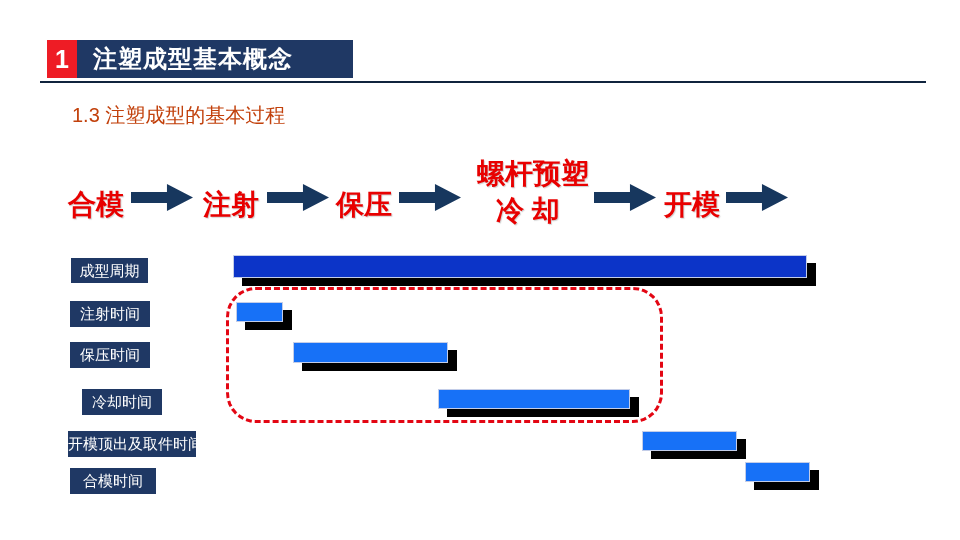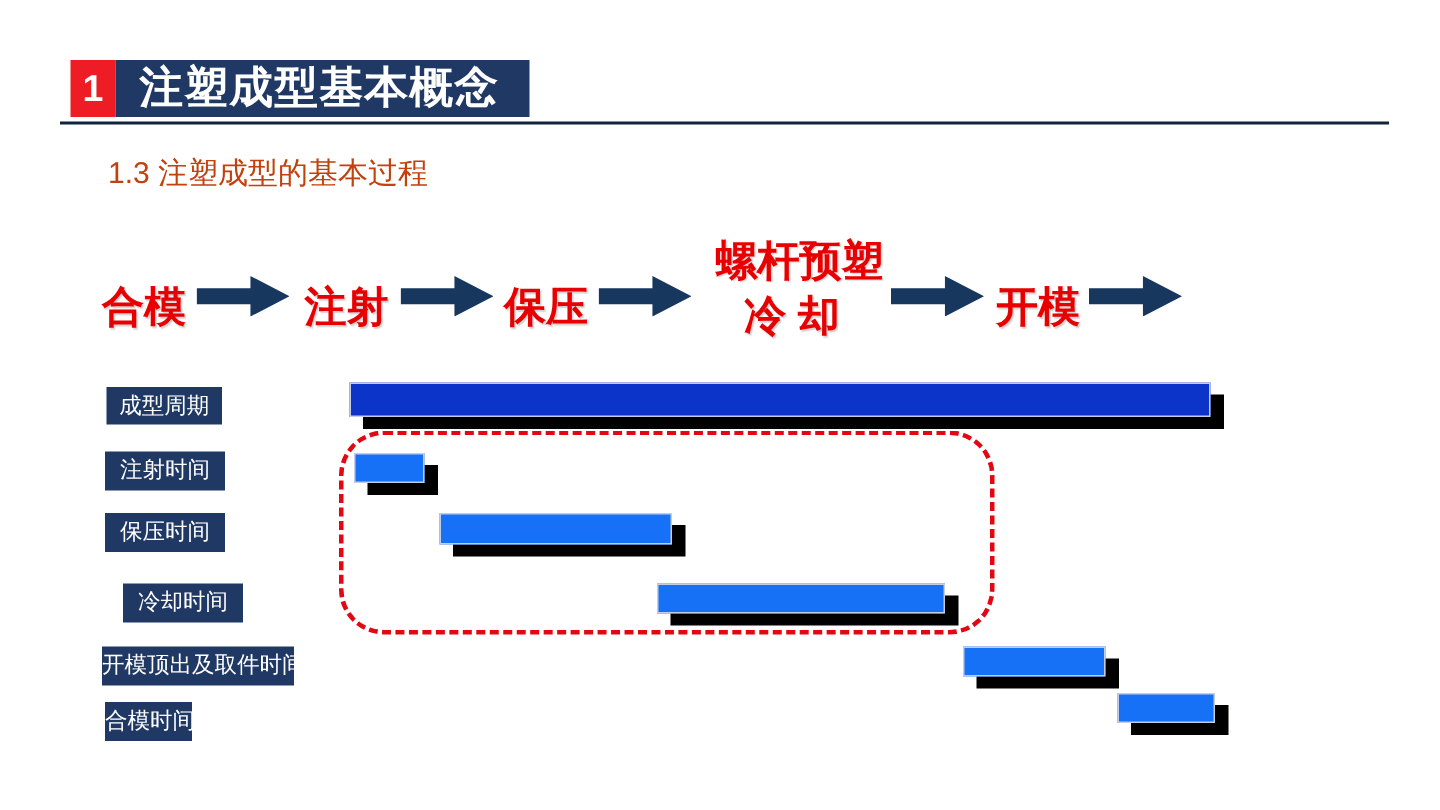--- a/index.html
+++ b/index.html
@@ -10,21 +10,21 @@
   }
 
   
   .num-box {
     position:absolute; left:47px; top:40px; width:30px; height:38px;
     background:#ee1c25; color:#fff; font-size:25px; font-weight:bold;
     display:flex; align-items:center; justify-content:center;
   }
   .title-box {
     position:absolute; left:77px; top:40px; width:276px; height:38px;
-    background:#1f3864; color:#fff; font-size:29px; font-weight:bold;
+    background:#1f3864; color:#fff; font-size:24px; font-weight:bold;
     display:flex; align-items:center; padding-left:16px; letter-spacing:1px;
   }
   .header-line {
     position:absolute; left:40px; top:81px; width:886px; height:2px;
     background:#10243e;
   }
   .subtitle {
     position:absolute; left:72px; top:102px; font-size:20px; color:#c2410c;
   }
 
@@ -51,21 +51,21 @@
   
   .glabel {
     position:absolute; background:#1f3864; color:#fff; font-size:15px;
     height:26px; line-height:26px; text-align:center; white-space:nowrap;
   }
   #gl0 { left:71px; top:258px; width:77px; height:25px; line-height:25px; }
   #gl1 { left:70px; top:301px; width:80px; }
   #gl2 { left:70px; top:342px; width:80px; }
   #gl3 { left:70px; top:389px; width:80px;margin-left:12px; }
   #gl4 { left:68px; top:431px; width:128px; }
-  #gl5 { left:70px; top:468px; width:58px; }
+  #gl5 { left:70px; top:468px; width:86px; }
 
   
   .gbar {
     position:absolute; height:20px; background:#1771f7;
     border:1px solid #c3cde8; box-shadow:9px 8px 0 #000;
   }
   #gb0 { left:233px; top:255px; width:574px; height:23px; background:#0c34c8; }
   #gb1 { left:236px; top:302px; width:47px; }
   #gb2 { left:293px; top:342px; width:155px; height:21px; }
   #gb3 { left:438px; top:389px; width:192px; }

